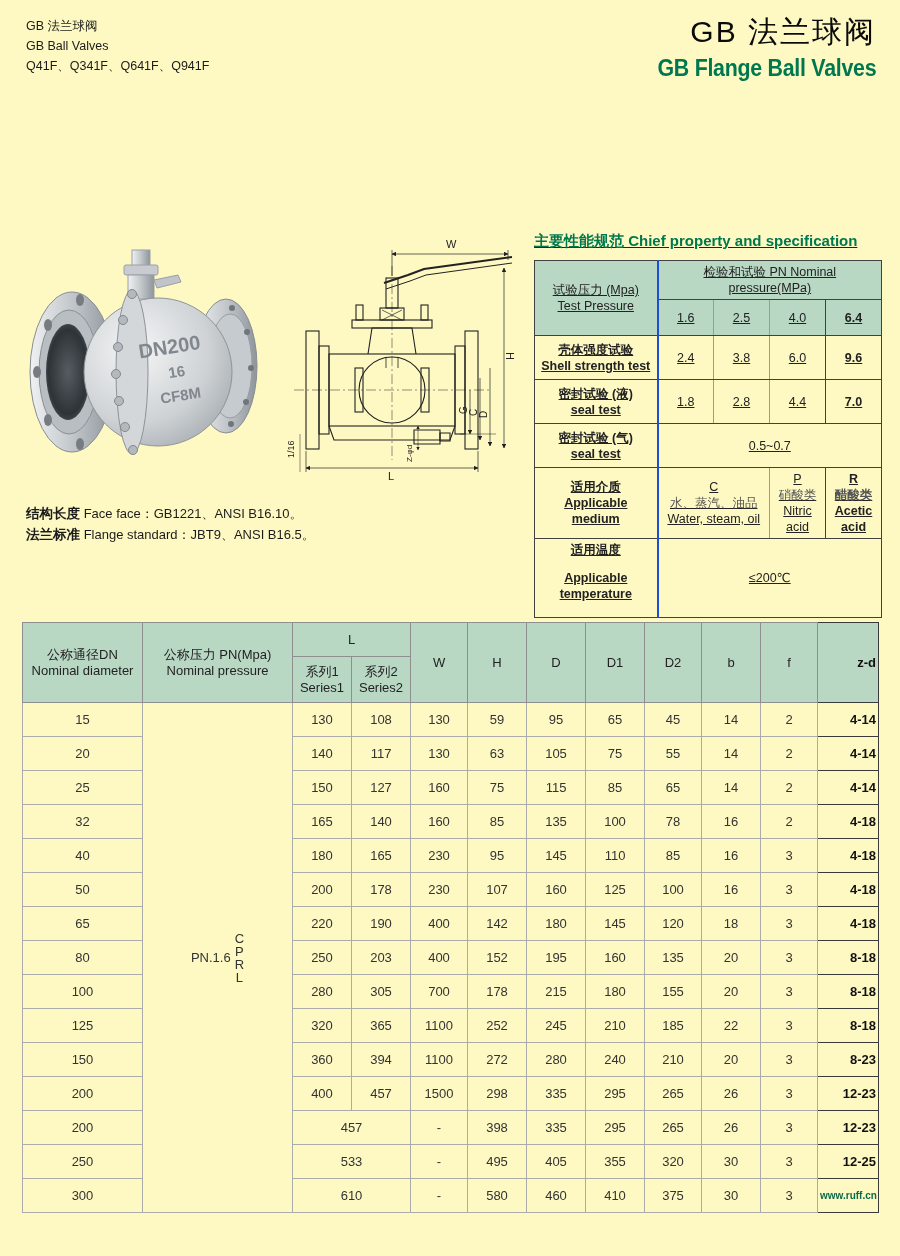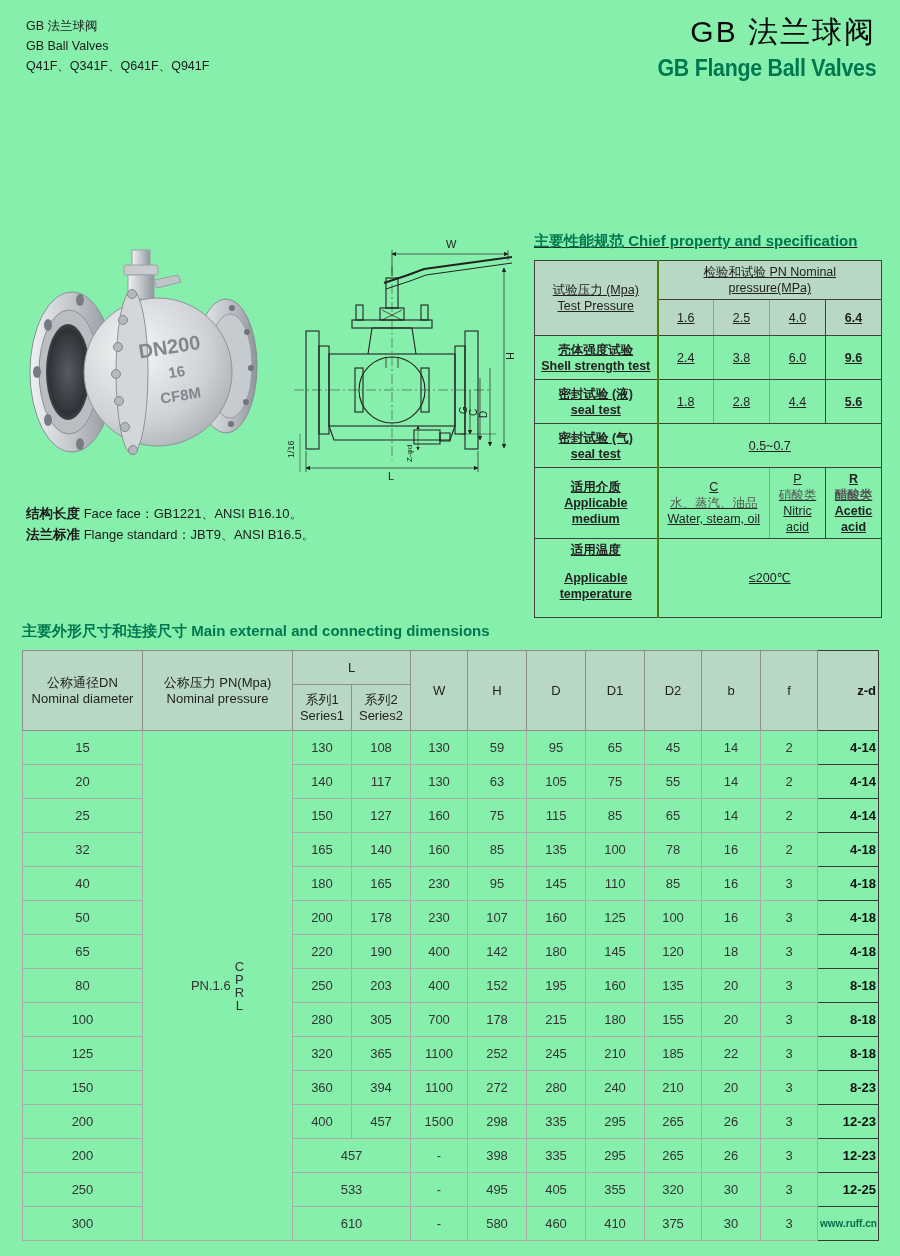--- a/index.html
+++ b/index.html
@@ -1,37 +1,37 @@
 <!DOCTYPE html>
 <html><head>
 <meta charset="utf-8">
 <style>
   html,body { margin:0; padding:0; background:#ffffff; }
   .page {
-    position:relative; width:900px; height:1256px; background:#86efac;
+    position:relative; width:900px; height:1256px; background:#fef9c3;
     font-family:"Liberation Sans","DejaVu Sans",sans-serif; color:#222;
     overflow:hidden;
   }
   
   .top-left { position:absolute; left:26px; top:16px; font-size:12.5px; line-height:20px; color:#1b1b1b; }
   .top-right { position:absolute; right:24px; top:12px; text-align:right; }
   .title-cn { font-size:30px; color:#0a0a0a; letter-spacing:2px; }
   .title-en { font-size:23px; font-weight:bold; color:#00784f; margin-top:2px;
               display:inline-block; transform:scaleX(.93); transform-origin:right; letter-spacing:-.3px; }
   
   .photo   { position:absolute; left:20px;  top:230px; width:240px; height:264px; }
   .drawing { position:absolute; left:256px; top:228px; width:274px; height:254px; }
   .spec    { position:absolute; left:534px; top:232px; width:376px;text-decoration:underline; }
   .sec-title { font-size:15px; font-weight:bold; color:#00784f; margin:0 0 9px 0; white-space:nowrap; }
   
   .spec-table { border-collapse:collapse; table-layout:fixed; width:347px; font-size:12.5px; color:#222;
                 border:1.5px solid #414141; }
   .spec-table td { border-top:1.5px solid #414141; border-bottom:1.5px solid #414141;
                    text-align:center; vertical-align:middle; padding:3px 2px; line-height:16px; }
-  .spec-table .c1 { border-right:2px solid #4d7c0f; }
+  .spec-table .c1 { border-right:2px solid #1d4ed8; }
   .spec-table .v  { border-left:1px solid #9b9b9b; }
   .spec-table .strong { border-left:1.5px solid #414141; font-weight:bold; }
   .spec-table .hdr { background:#b9d8c4; }
   .spec-table .lab { font-weight:bold; font-size:12.5px; }
   .spec-table .cnsub { color:#555; }
   .r-h1 { height:30px; } .r-h2 { height:36px; }
   .r-shell,.r-liquid,.r-gas { height:44px; }
   .r-medium { height:62px; } .r-temp { height:52px; }
   
   .standards { position:absolute; left:26px; top:503px; font-size:13px; line-height:21px; color:#1b1b1b; }
@@ -242,21 +242,21 @@
         <td class="strong">9.6</td>
       </tr>
       <tr class="r-liquid">
         <td class="lab c1">
           <div>密封试验 (液)</div>
           <div>seal test</div>
         </td>
         <td class="v">1.8</td>
         <td class="v">2.8</td>
         <td class="v">4.4</td>
-        <td class="strong">5.6</td>
+        <td class="strong">7.0</td>
       </tr>
       <tr class="r-gas">
         <td class="lab c1">
           <div>密封试验 (气)</div>
           <div>seal test</div>
         </td>
         <td colspan="4">0.5~0.7</td>
       </tr>
       <tr class="r-medium">
         <td class="lab c1">
@@ -289,21 +289,20 @@
     </tbody>
       </table>
   </div>
 
   <div class="standards">
     <div><b>结构长度</b> <span>Face face：GB1221、ANSI B16.10。</span></div>
     <div><b>法兰标准</b> <span>Flange standard：JBT9、ANSI B16.5。</span></div>
   </div>
 
   <div class="dims">
-    <div class="sec-title">主要外形尺寸和连接尺寸 Main external and connecting dimensions</div>
     <table class="dim-table">
       <colgroup>
         <col style="width:120px">
           <col style="width:150px">
           <col style="width:59px">
           <col style="width:59px">
         <col style="width:57px">
           <col style="width:59px">
           <col style="width:59px">
           <col style="width:59px">

